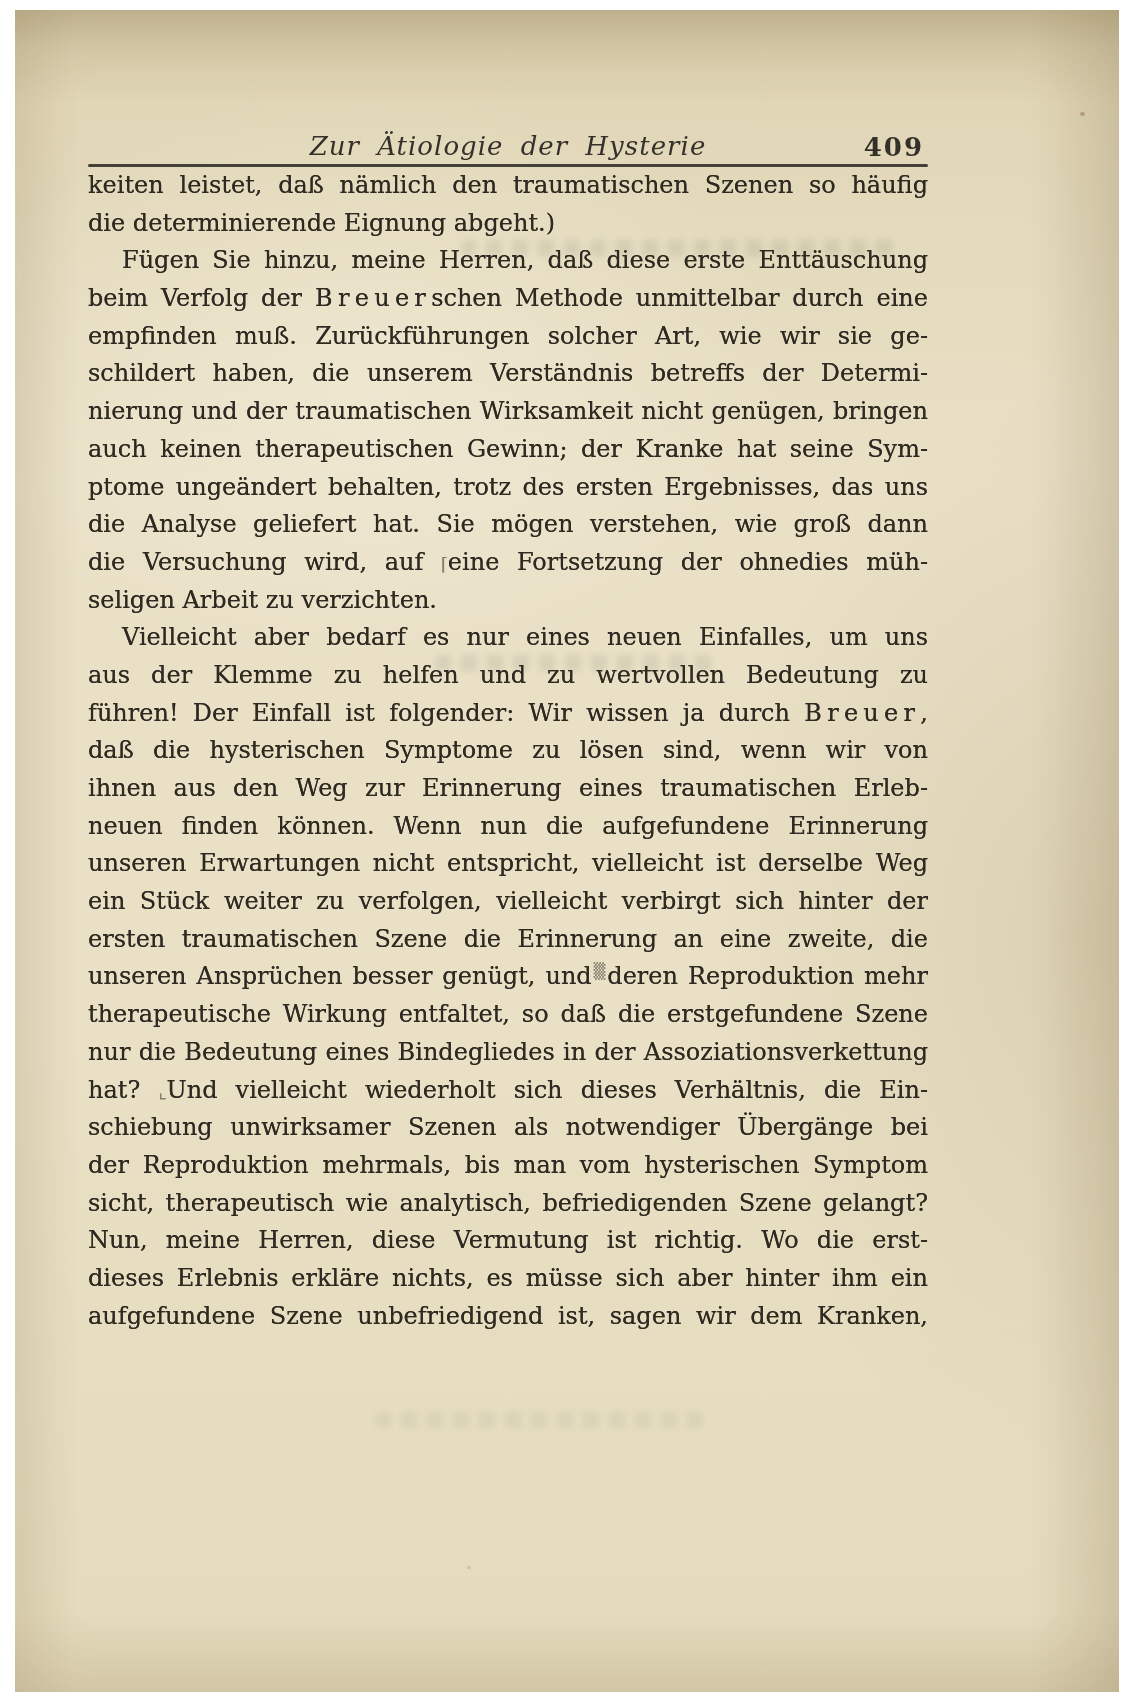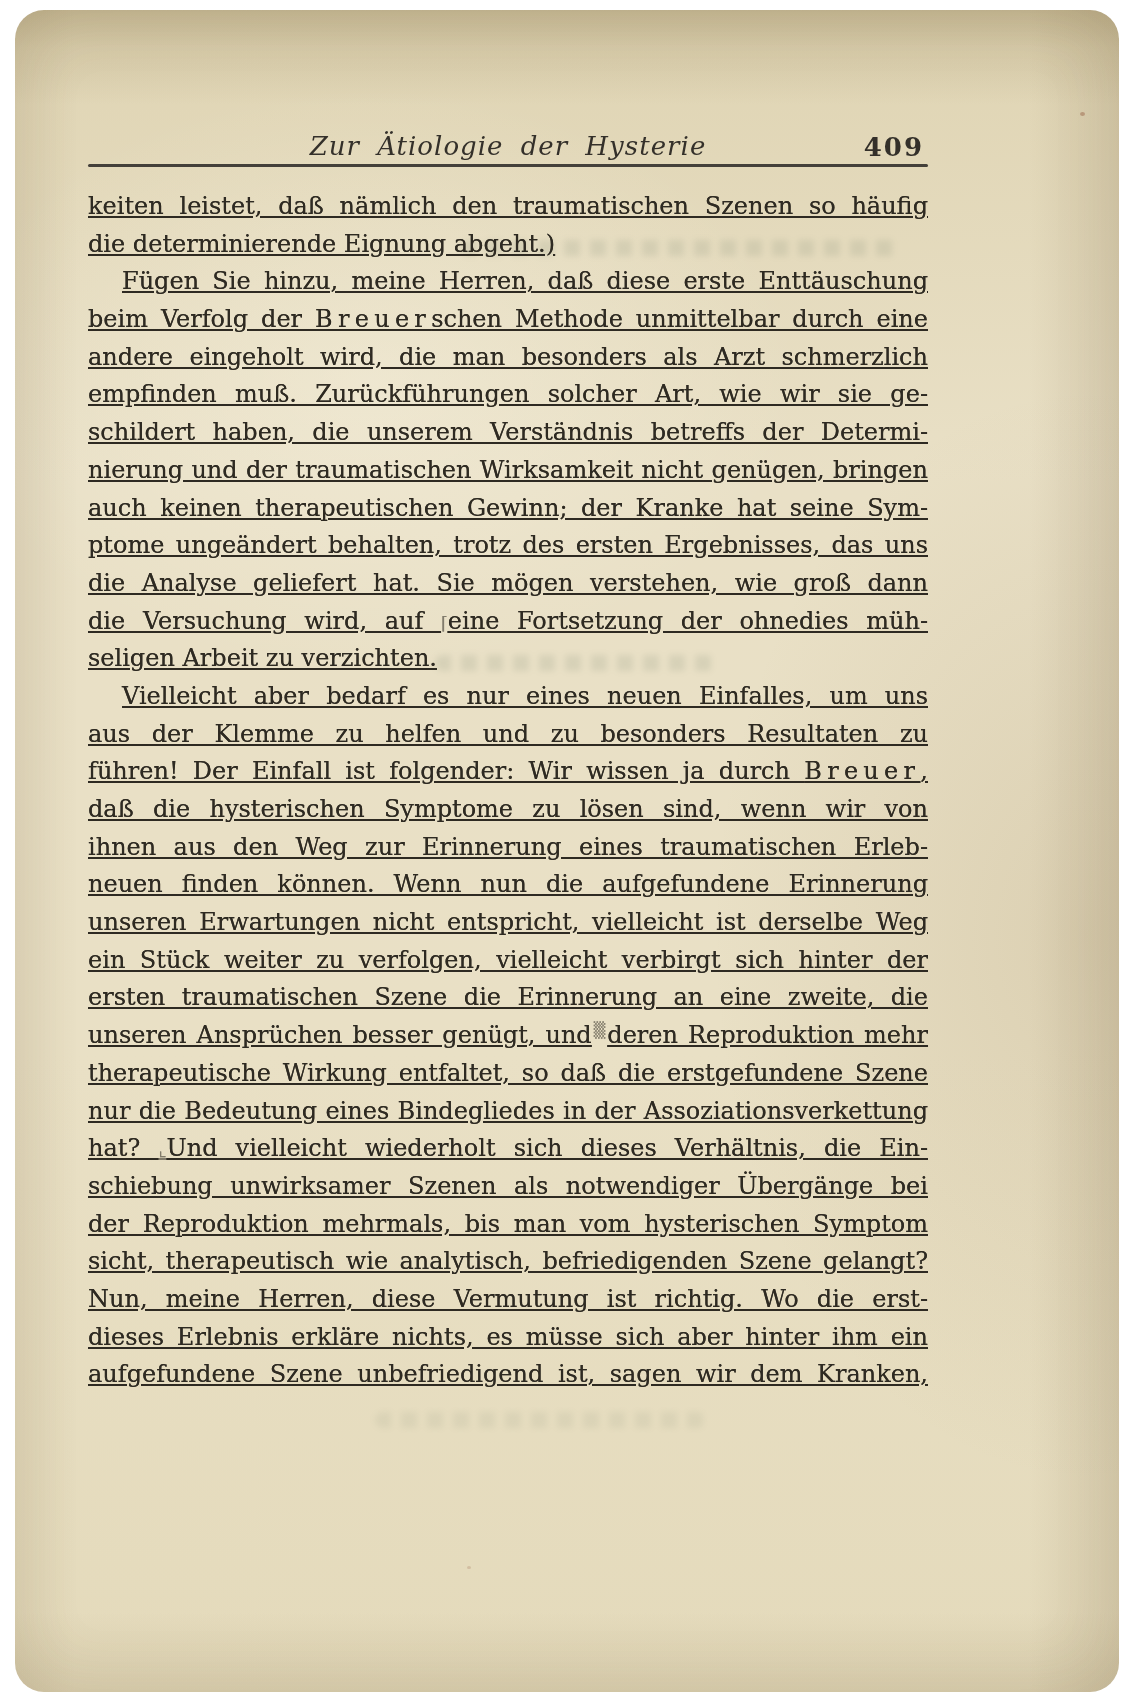--- a/index.html
+++ b/index.html
@@ -11,39 +11,38 @@
     position:absolute; left:15px; top:10px; width:1104px; height:1682px;
     background:
       linear-gradient(180deg, rgba(125,105,62,.30) 0px, rgba(125,105,62,.12) 38px, rgba(0,0,0,0) 95px),
       linear-gradient(270deg, rgba(120,100,65,.17) 0px, rgba(0,0,0,0) 90px),
       linear-gradient(90deg,  rgba(120,100,65,.10) 0px, rgba(0,0,0,0) 60px),
       linear-gradient(0deg,   rgba(120,100,65,.13) 0px, rgba(0,0,0,0) 80px),
       radial-gradient(ellipse 620px 420px at 32% 22%, rgba(255,252,240,.30), rgba(0,0,0,0) 70%),
       radial-gradient(ellipse 520px 760px at 97% 55%, rgba(150,125,80,.16), rgba(0,0,0,0) 72%),
       linear-gradient(180deg, #dfd4b3 0%, #e9e0c6 28%, #e9e0c5 62%, #e4dabb 100%);
     box-shadow: inset 0 0 70px rgba(140,120,80,.10);
-    border-radius: 29px;
   }
 
   
   .col { position:absolute; left:73px; top:120px; width:840px; }
 
   .hdr { position:relative; height:32px; }
   .hdr-title {
     text-align:center; font-style:italic; font-size:26px; line-height:32px;
     color:#34302a; letter-spacing:.04em; word-spacing:.30em;
   }
   .hdr-num {
     position:absolute; right:4px; top:1px; font-size:26px; line-height:32px;
     color:#34302a; letter-spacing:2px;font-weight:bold;
   }
   .rule { margin-top:2px; height:3px; background:#44403a; border-radius:2px; }
 
-  .bodytext { margin-top:21px; font-size:24px; color:#2e2a22;
-              text-shadow:0 0 .6px rgba(46,42,34,.85);text-decoration:underline; }
+  .bodytext { font-size:24px; color:#2e2a22;
+              text-shadow:0 0 .6px rgba(46,42,34,.85); }
   .line { height:37.7px; line-height:37.7px; text-align:justify; text-align-last:justify;
           text-justify:inter-word; overflow:visible; }
   .line.pend { text-align-last:left; }
   .line.ind  { text-indent:34px; }
 
   .sperr  { letter-spacing:.22em; }                     
   .mark   { opacity:.55; font-size:.72em; }             
   .smudge { display:inline-block; font-size:15px; line-height:1; opacity:.5;
             filter:blur(.7px); transform:translateY(-8px); margin:0 2px; }
 
@@ -71,31 +70,30 @@
     </div>
 
     <div class="rule"></div>
 
     <div class="bodytext">
 
     <div class="line"><span>keiten leistet, daß nämlich den traumatischen Szenen so häufig</span></div>
         <div class="line pend"><span>die determinierende Eignung abgeht.)</span></div>
         <div class="line ind"><span>Fügen Sie hinzu, meine Herren, daß diese erste Enttäuschung</span></div>
         <div class="line"><span>beim Verfolg der </span><span class="sperr">Breuer</span><span>schen Methode unmittelbar durch eine</span></div>
-        <div class="line"><span>andere eingeholt wird, die man besonders als Arzt schmerzlich</span></div>
         <div class="line"><span>empfinden muß. Zurückführungen solcher Art, wie wir sie ge-</span></div>
         <div class="line"><span>schildert haben, die unserem Verständnis betreffs der Determi-</span></div>
         <div class="line"><span>nierung und der traumatischen Wirksamkeit nicht genügen, bringen</span></div>
         <div class="line"><span>auch keinen therapeutischen Gewinn; der Kranke hat seine Sym-</span></div>
         <div class="line"><span>ptome ungeändert behalten, trotz des ersten Ergebnisses, das uns</span></div>
         <div class="line"><span>die Analyse geliefert hat. Sie mögen verstehen, wie groß dann</span></div>
         <div class="line"><span>die Versuchung wird, auf </span><span class="mark">⌈</span><span>eine Fortsetzung der ohnedies müh-</span></div>
         <div class="line pend"><span>seligen Arbeit zu verzichten.</span></div>
         <div class="line ind"><span>Vielleicht aber bedarf es nur eines neuen Einfalles, um uns</span></div>
-        <div class="line"><span>aus der Klemme zu helfen und zu besonders Resultaten zu</span></div>
+        <div class="line"><span>aus der Klemme zu helfen und zu wertvollen Bedeutung zu</span></div>
         <div class="line"><span>führen! Der Einfall ist folgender: Wir wissen ja durch </span><span class="sperr">Breuer</span><span>,</span></div>
         <div class="line"><span>daß die hysterischen Symptome zu lösen sind, wenn wir von</span></div>
         <div class="line"><span>ihnen aus den Weg zur Erinnerung eines traumatischen Erleb-</span></div>
         <div class="line"><span>neuen finden können. Wenn nun die aufgefundene Erinnerung</span></div>
         <div class="line"><span>unseren Erwartungen nicht entspricht, vielleicht ist derselbe Weg</span></div>
         <div class="line"><span>ein Stück weiter zu verfolgen, vielleicht verbirgt sich hinter der</span></div>
         <div class="line"><span>ersten traumatischen Szene die Erinnerung an eine zweite, die</span></div>
         <div class="line"><span>unseren Ansprüchen besser genügt, und</span><span class="smudge">▒</span><span>deren Reproduktion mehr</span></div>
         <div class="line"><span>therapeutische Wirkung entfaltet, so daß die erstgefundene Szene</span></div>
         <div class="line"><span>nur die Bedeutung eines Bindegliedes in der Assoziationsverkettung</span></div>

